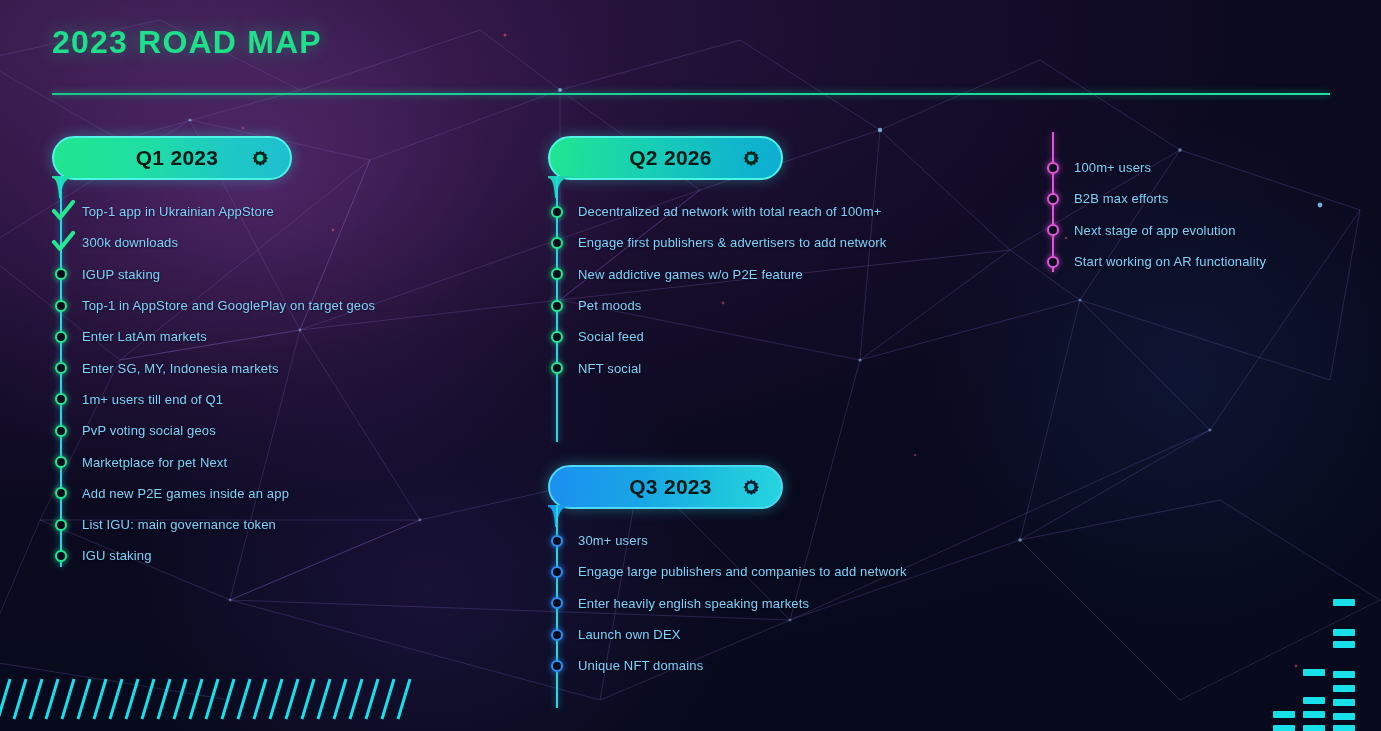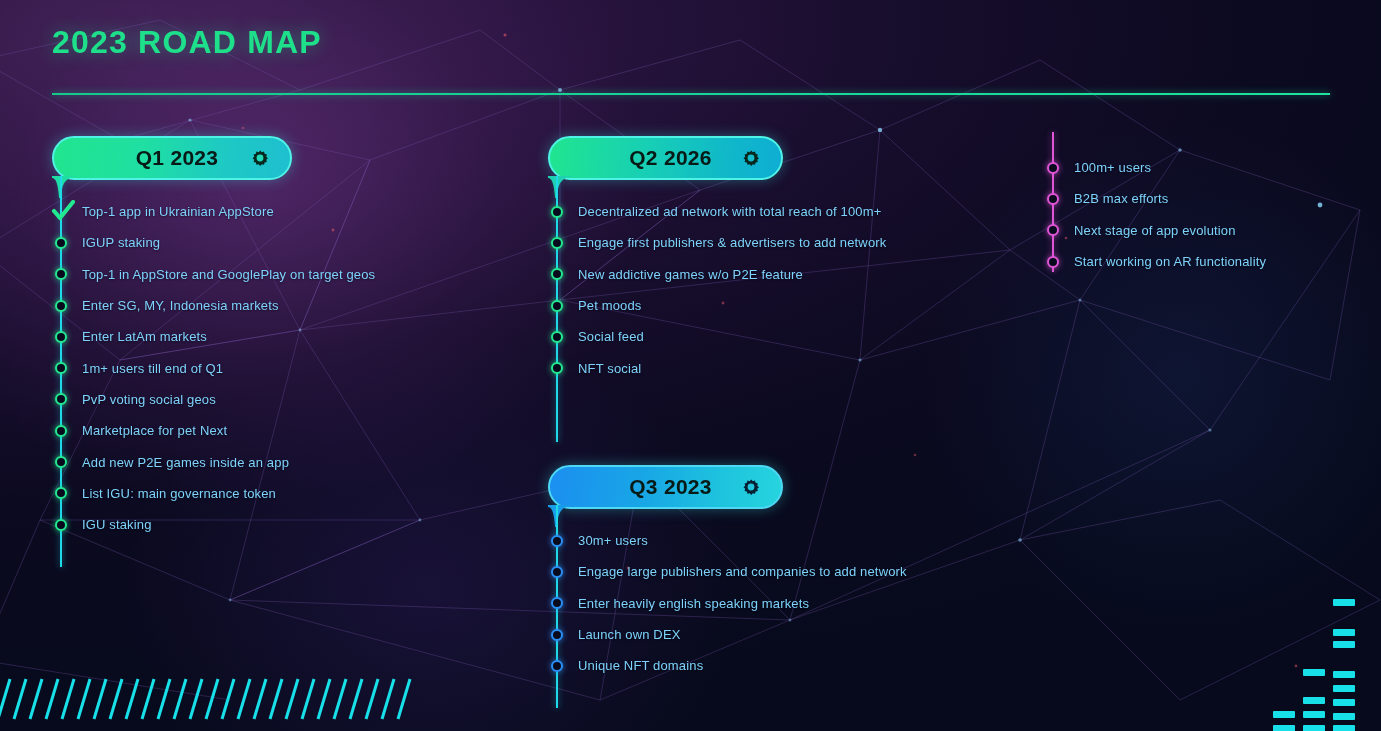--- a/index.html
+++ b/index.html
@@ -191,34 +191,40 @@
   <div class="items">
     <div class="track" id="track-q1" style="height:391px;"></div>
 
     <div class="item">
       <svg class="check" viewBox="0 0 24 24">
         <path d="M3 11 L9 18 L22 2" stroke="#23e88f" stroke-width="4.2" fill="none" stroke-linecap="round" stroke-linejoin="round"></path>
       </svg>
       <span class="item-text">Top-1 app in Ukrainian AppStore</span>
     </div>
     <div class="item">
+      <svg class="check" viewBox="0 0 24 24">
+        <path d="M3 11 L9 18 L22 2" stroke="#23e88f" stroke-width="4.2" fill="none" stroke-linecap="round" stroke-linejoin="round"></path>
+      </svg>
+      <span class="item-text">300k downloads</span>
+    </div>
+    <div class="item">
       <span class="bullet b-green"></span>
       <span class="item-text">IGUP staking</span>
     </div>
     <div class="item">
       <span class="bullet b-green"></span>
       <span class="item-text">Top-1 in AppStore and GooglePlay on target geos</span>
     </div>
     <div class="item">
       <span class="bullet b-green"></span>
+      <span class="item-text">Enter LatAm markets</span>
+    </div>
+    <div class="item">
+      <span class="bullet b-green"></span>
       <span class="item-text">Enter SG, MY, Indonesia markets</span>
-    </div>
-    <div class="item">
-      <span class="bullet b-green"></span>
-      <span class="item-text">Enter LatAm markets</span>
     </div>
     <div class="item">
       <span class="bullet b-green"></span>
       <span class="item-text">1m+ users till end of Q1</span>
     </div>
     <div class="item">
       <span class="bullet b-green"></span>
       <span class="item-text">PvP voting social geos</span>
     </div>
     <div class="item">

